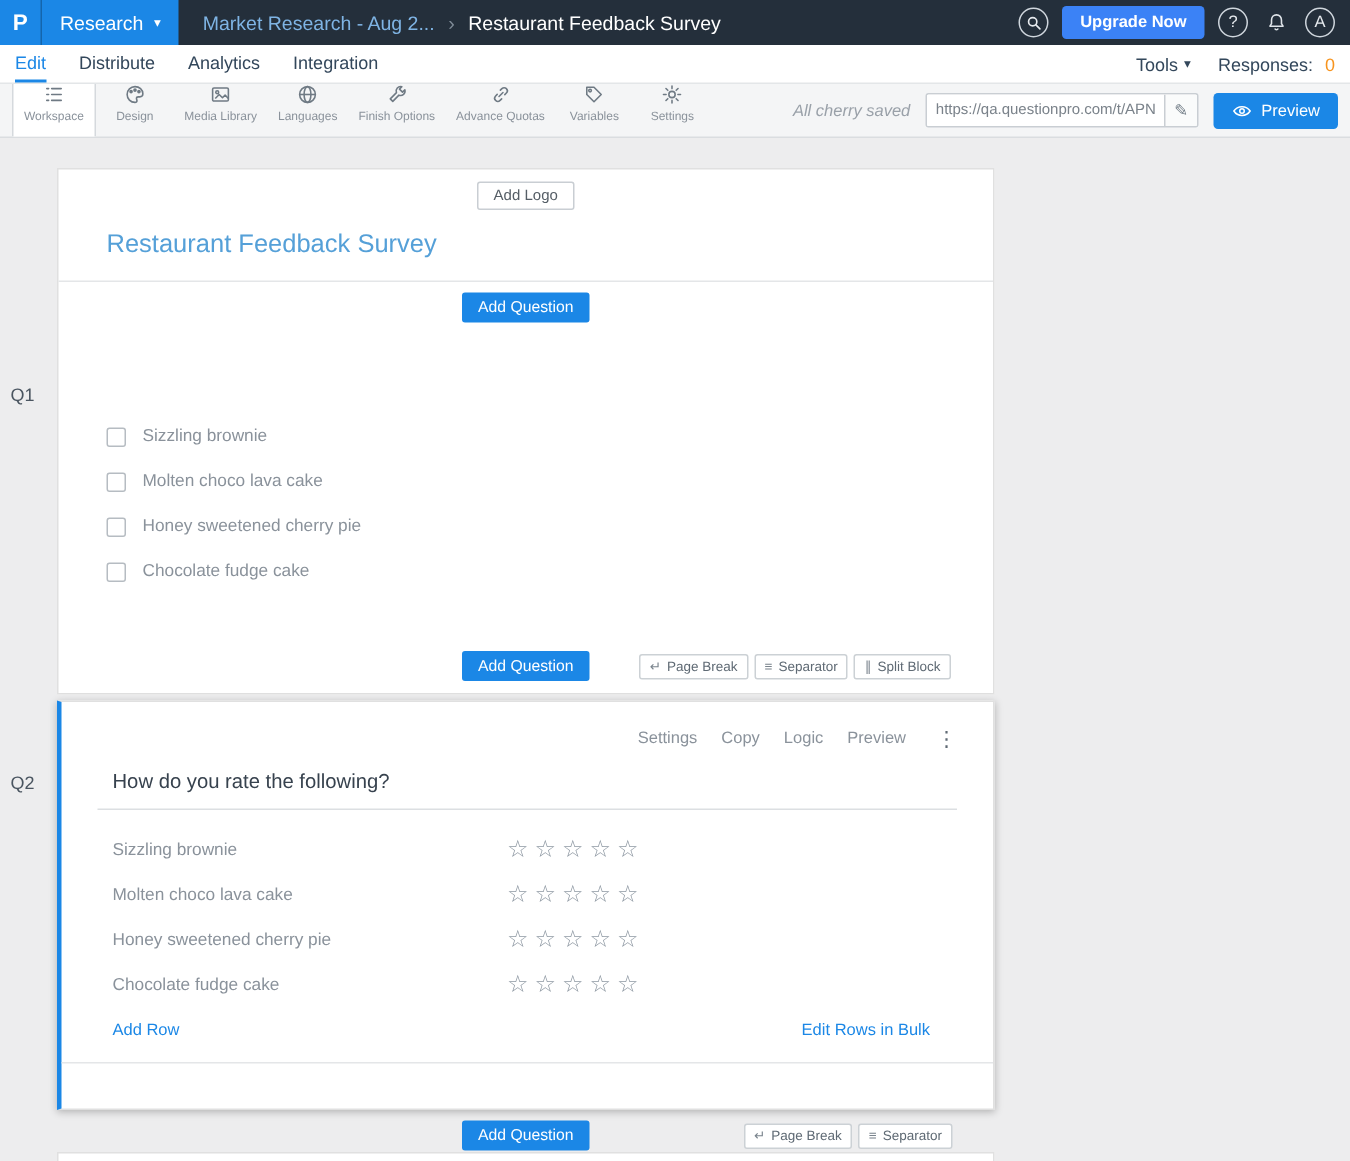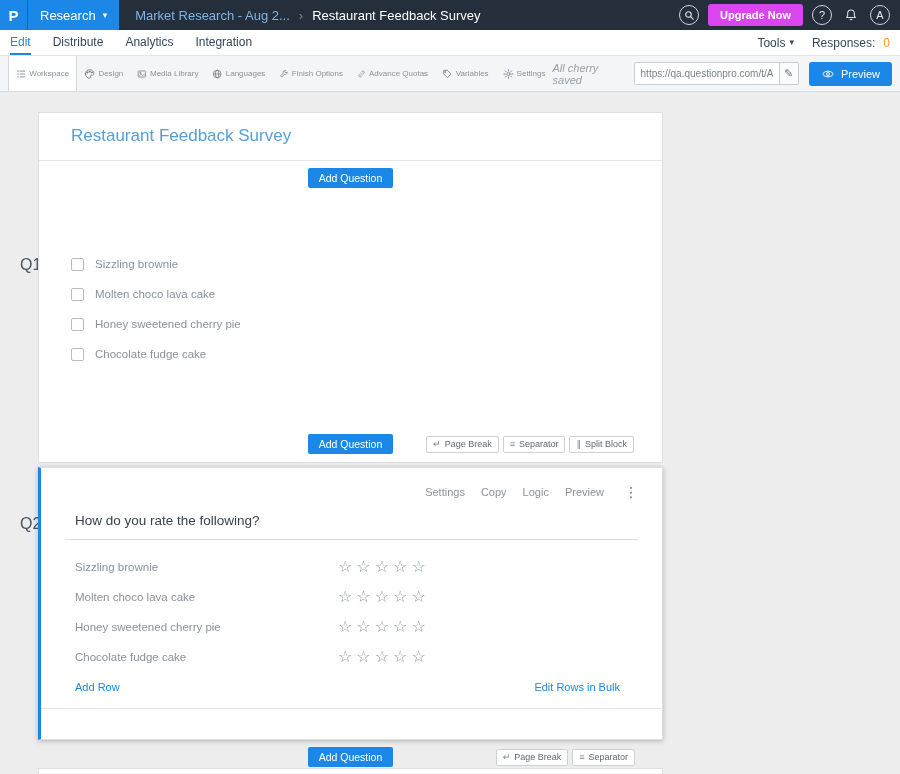--- a/index.html
+++ b/index.html
@@ -16,58 +16,58 @@
   .breadcrumb { display:flex; align-items:center; gap:9px; margin-left:16px; font-size:13px; }
   .bc-folder { color:#7fb4e4; cursor:pointer; }
   .bc-sep { color:#7e8a96; font-size:13px; }
   .bc-current { color:#ffffff; }
   .topbar-right { margin-left:auto; display:flex; align-items:center; gap:9px; padding-right:10px; }
   .icon-circle { width:20px; height:20px; border:1px solid #cfd6dd; border-radius:50%;
                  display:flex; align-items:center; justify-content:center; color:#e6eaee;
                  font-size:11px; cursor:pointer; flex:none; }
   .icon-circle svg { width:11px; height:11px; }
   .bell svg { width:14px; height:14px; color:#dfe4e9; }
-  .upgrade-btn { background:#d946ef; color:#fff; font-size:11px; font-weight:bold; border:none;
+  .upgrade-btn { background:#3b82f6; color:#fff; font-size:11px; font-weight:bold; border:none;
                  border-radius:3px; padding:5px 12px; cursor:pointer; }
 
   
   .tabbar { height:26px; background:#fff; display:flex; align-items:stretch; padding:0 10px;
             border-bottom:1px solid #e3e6e8; }
   .tab { font-size:12px; color:#33475b; margin-right:22px; display:flex; align-items:center;
          border-bottom:2px solid transparent; cursor:pointer; }
   .tab.active { color:#1b87e6; border-bottom-color:#1b87e6; }
   .tabbar-right { margin-left:auto; display:flex; gap:18px; font-size:12px; color:#33475b; align-items:center; }
   .tools-btn { display:flex; align-items:center; gap:4px; cursor:pointer; }
   .tools-btn .caret { color:#33475b; }
   .responses { display:flex; gap:8px; }
   .responses .count { color:#f7941e; }
 
   
   .toolbar { height:36px; background:#f4f5f6; border-bottom:1px solid #dadde0;
              display:flex; align-items:stretch; padding-left:8px; }
-  .tool { min-width:52px; padding:0 7px; display:flex; flex-direction:row; align-items:center;
+  .tool { min-width:52px; padding:0 7px; display:flex; flex-direction:column; align-items:center;
           justify-content:flex-start; gap:3px; color:#6f7a84; cursor:pointer; }
   .tool svg { width:14px; height:14px; }
   .tool .tlabel { font-size:8px; color:#8a929b; white-space:nowrap; }
   .tool.active { background:#fff; border-left:1px solid #d5d9dd; border-right:1px solid #d5d9dd; }
   .toolbar-right { margin-left:auto; display:flex; align-items:center; gap:10px; padding-right:8px; }
   .saved { font-style:italic; font-size:11px; color:#9aa1a9; }
   .url-wrap { display:flex; align-items:stretch; border:1px solid #c9ced3; background:#fff;
               height:23px; border-radius:2px; overflow:hidden; }
   .url-wrap input { border:none; outline:none; width:158px; font-size:10px; color:#7a828a;
                     padding:0 6px; font-family:"Liberation Sans", sans-serif; }
   .pencil-btn { width:22px; border-left:1px solid #c9ced3; display:flex; align-items:center;
                 justify-content:center; font-size:11px; color:#6f7a84; cursor:pointer; background:#fafbfb; }
   .preview-btn { background:#1b87e6; color:#fff; border:none; border-radius:3px; height:24px;
                  padding:0 12px; font-size:11px; display:flex; align-items:center; gap:6px; cursor:pointer; }
   .preview-btn svg { width:14px; height:10px; }
 
   
   .content { position:relative; height:682px; background:#ededee; overflow:hidden; }
-  .qlabel { position:absolute; left:20px; font-size:16px; color:#4a5560; }
+  .qlabel { position:absolute; left:7px; font-size:12px; color:#4a5560; }
   .qlabel-1 { top:164px; }
   .qlabel-2 { top:423px; }
 
   .card { position:absolute; left:38px; width:625px; background:#fff; border:1px solid #e0e0e0; }
   .cardA { top:20px; height:351px; }
   .cardB { top:375px; height:273px; border-left:3px solid #1b87e6; box-shadow:0 1px 5px rgba(0,0,0,.25); }
   .cardC { top:676px; height:40px; }
 
   .logo-row { display:flex; justify-content:center; padding-top:8px; }
   .add-logo-btn { font-size:10px; color:#555e66; background:#fff; border:1px solid #c9ced3;
@@ -248,20 +248,23 @@
     </button>
   </div>
 </div>
 
 <main class="content">
 
   <span class="qlabel qlabel-1">Q1</span>
   <span class="qlabel qlabel-2">Q2</span>
 
   <section class="card cardA">
+    <div class="logo-row">
+      <button class="add-logo-btn">Add Logo</button>
+    </div>
     <h1 class="survey-title">Restaurant Feedback Survey</h1>
     <div class="hdr-divider"></div>
     <div class="addq-row1">
       <button class="addq-btn">Add Question</button>
     </div>
 
     <div class="q1-block">
       <div class="opt-row">
         <span class="checkbox"></span>
         <span class="opt-label">Sizzling brownie</span>

